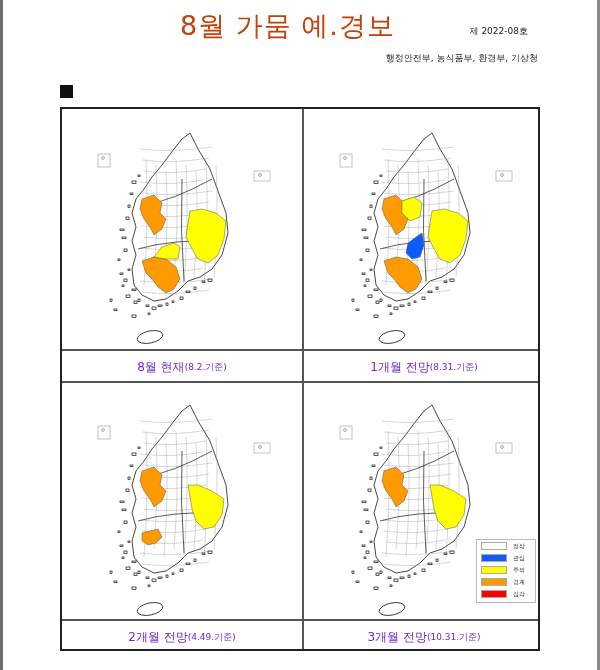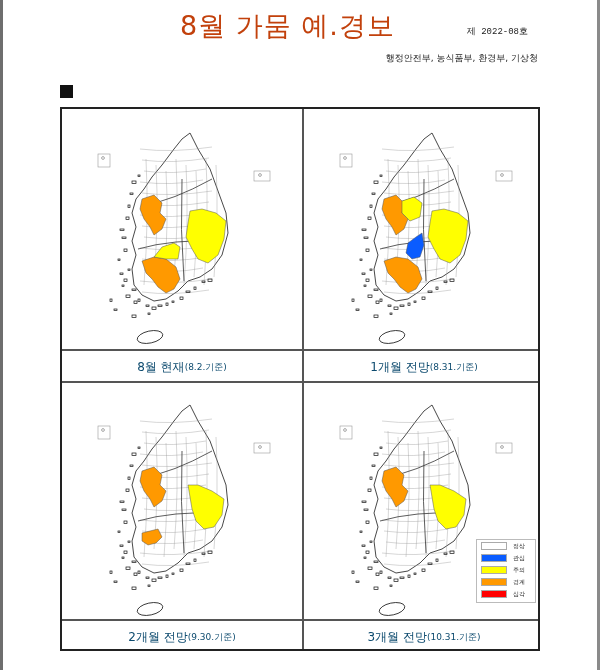--- a/index.html
+++ b/index.html
@@ -1,31 +1,31 @@
 <!DOCTYPE html>
 <html><head>
 <meta charset="utf-8">
 <style>
   html, body { margin: 0; padding: 0; background: #ffffff; }
   body { width: 600px; height: 670px; position: relative; overflow: hidden;
          font-family: "DejaVu Sans", "Liberation Sans", sans-serif; color: #111; }
   .page-edge-left { position: absolute; left: 0; top: 0; width: 3px; height: 670px; background: #6e6e6e; }
   .page-edge-right { position: absolute; right: 0; top: 0; width: 3px; height: 670px; background: #8a8a8a; }
   .title { position: absolute; left: 180px; top: 8px; font-size: 27px; letter-spacing: 1px; color: #c2410c; }
-  .doc-no { position: absolute; right: 72px; top: 25px; font-size: 9px; color: #222; font-family: Liberation Mono, monospace; }
+  .doc-no { position: absolute; right: 72px; top: 25px; font-size: 9px; color: #222; }
   .issuers { position: absolute; right: 62px; top: 51px; font-size: 9px; color: #222; text-align: center; line-height: 14px; }
   .section-heading { position: absolute; left: 60px; top: 82px; font-size: 16px; color: #111; }
   .section-heading .sq { display: inline-block; width: 13px; height: 13px; background: #111; margin-right: 6px; vertical-align: -1px; }
   .grid { position: absolute; left: 60px; top: 107px; width: 480px; height: 544px;
           border: 2px solid #222; box-sizing: border-box; }
   .vline { position: absolute; left: 240px; top: 0; width: 2px; height: 100%; background: #555; }
   .hline { position: absolute; left: 0; width: 100%; height: 2px; background: #555; }
   .cell { position: absolute; width: 240px; }
   .map-cell { height: 240px; }
-  .cap-cell { height: 32px; display: flex; align-items: center; justify-content: center; font-size: 12px; color: #0c4a6e; }
+  .cap-cell { height: 32px; display: flex; align-items: center; justify-content: center; font-size: 12px; color: #6d28d9; }
   .cap-cell .sub { font-size: 9px; }
   svg.map { position: absolute; left: 0; top: 0; }
   .legend { position: absolute; left: 172px; top: 158px; width: 58px; height: 62px; border: 1px solid #bbb; background: #fff; }
   .legend-row { display: flex; align-items: center; height: 12px; margin-left: 4px; }
   .legend-swatch { width: 26px; height: 8px; border: 1px solid #aaa; box-sizing: border-box; }
   .legend-label { font-size: 6px; margin-left: 6px; color: #222; }
 </style>
 </head>
 <body>
 
@@ -352,19 +352,19 @@
           <span class="legend-label">경계</span>
         </div>
       <div class="legend-row">
           <span class="legend-swatch" style="background:#ff0000"></span>
           <span class="legend-label">심각</span>
         </div>
     </div>
   </div>
   <div class="cell cap-cell" style="left:0;top:512px">
     <span>2개월 전망</span>
-      <span class="sub">(9.30.기준)</span>
+      <span class="sub">(4.49.기준)</span>
   </div>
   <div class="cell cap-cell" style="left:242px;top:512px">
     <span>3개월 전망</span>
       <span class="sub">(10.31.기준)</span>
   </div>
 </div>
 
 </body></html>

